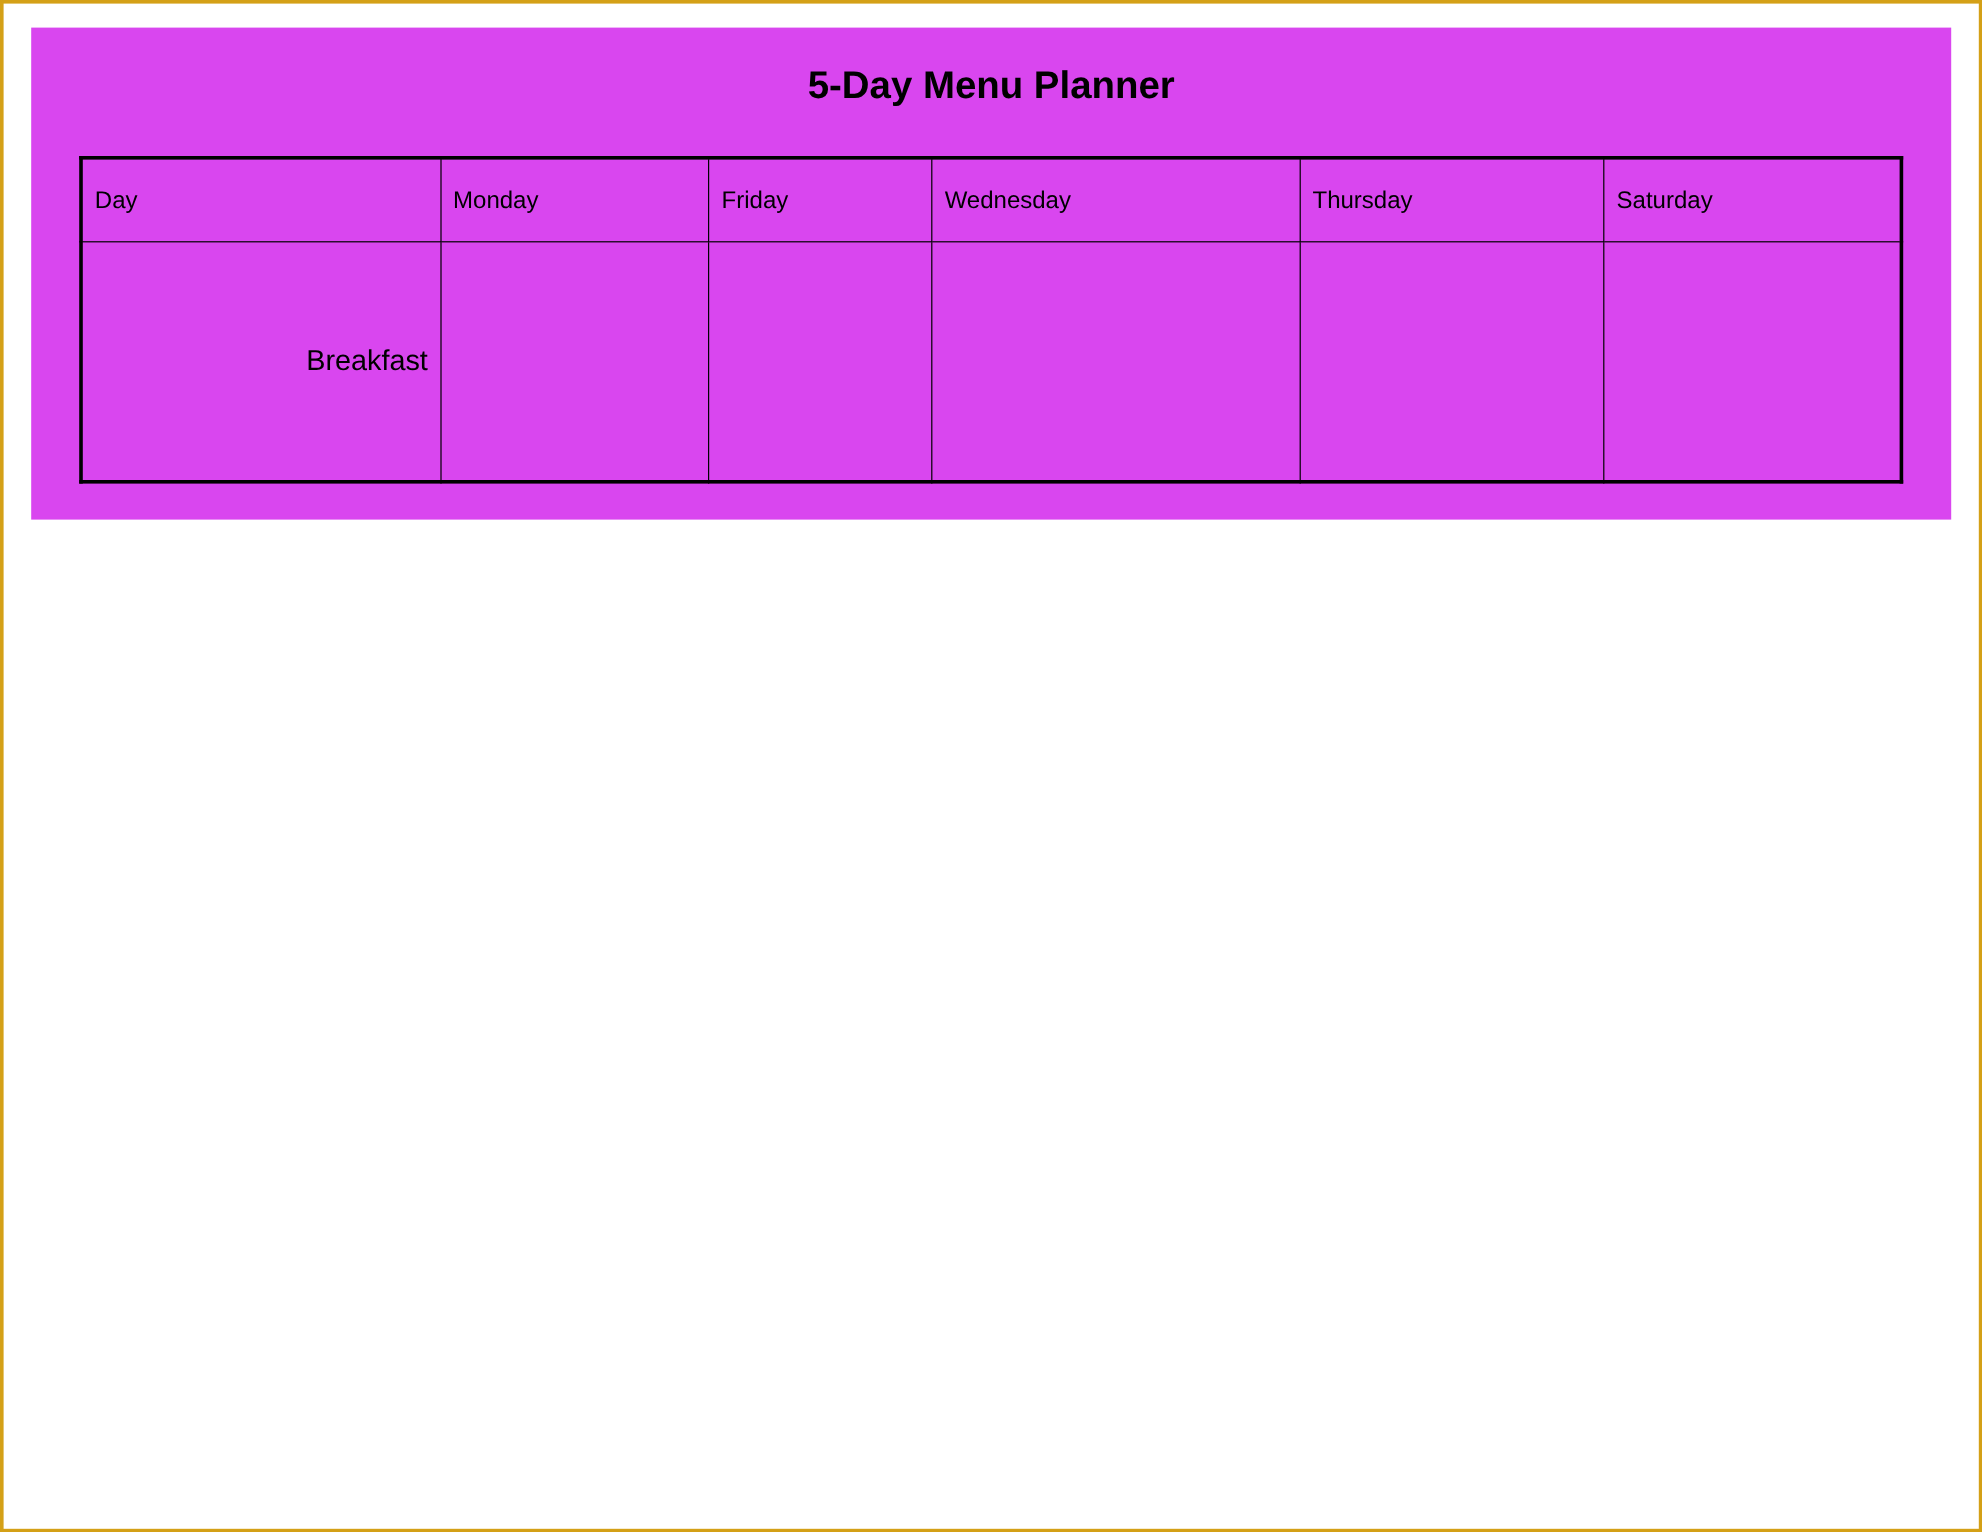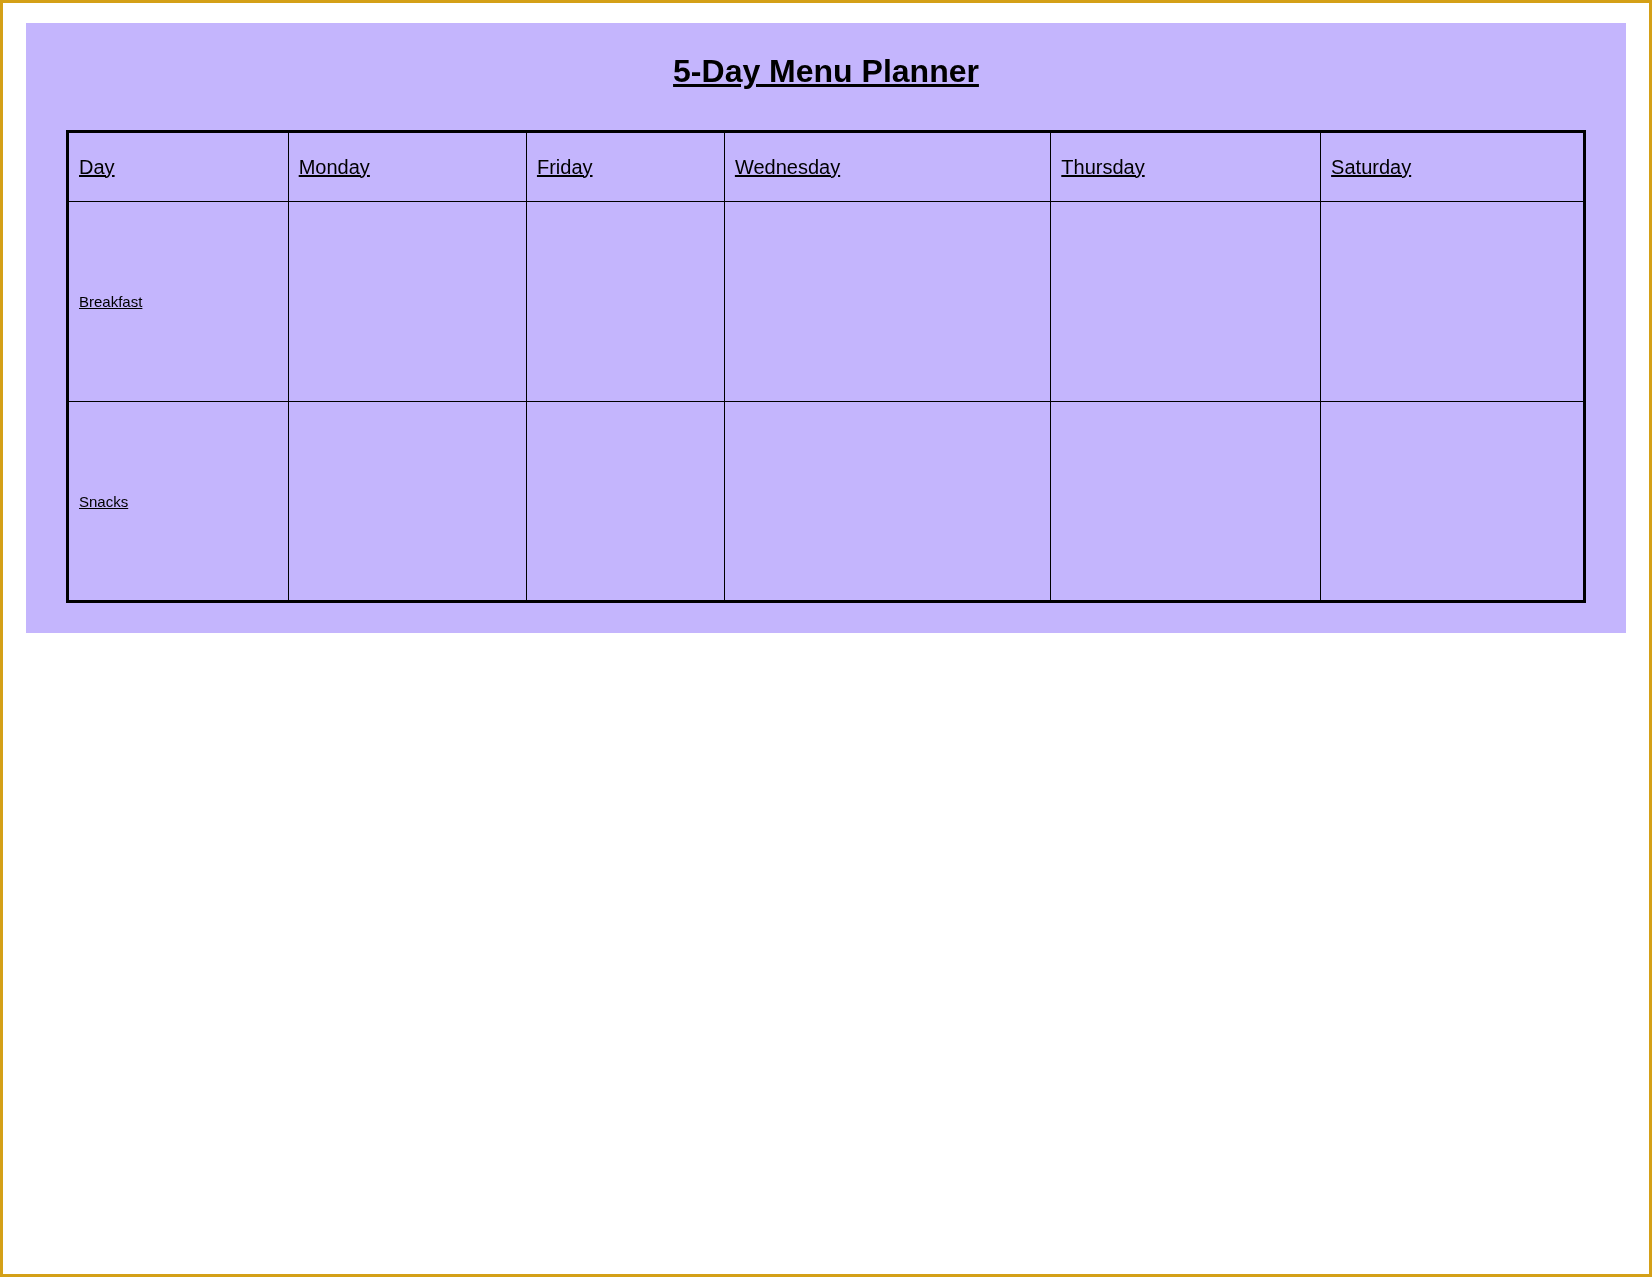--- a/index.html
+++ b/index.html
@@ -14,23 +14,22 @@
       display: flex;
       justify-content: center;
       align-items: flex-start;
       min-height: 1277px;
       padding: 20px;
       border: 3px solid #d4a017;
     }
 
     .page-container {
       width: 1600px;
-      background: #c4b5fd;
+      background: #d946ef;
       padding: 30px 40px;
-      text-decoration: underline;
     }
 
     .page-title {
       text-align: center;
       font-size: 32px;
       font-weight: bold;
       font-family: Arial, sans-serif;
       margin-bottom: 40px;
       color: #000000;
     }
@@ -57,23 +56,23 @@
       font-size: 20px;
       height: 70px;
     }
 
     .planner-table tbody tr td {
       height: 200px;
       padding: 10px;
     }
 
     .planner-table tbody tr td.meal-label {
-      font-size: 15px;
+      font-size: 24px;
       font-weight: normal;
-      text-align: left;
+      text-align: right;
       vertical-align: middle;
     }
 
     .planner-table tbody tr td.meal-content {
       
     }
   </style>
 </head>
 <body>
 
@@ -93,23 +92,15 @@
     </thead>
     <tbody>
       <tr>
         <td class="meal-label">Breakfast</td>
         <td class="meal-content"></td>
         <td class="meal-content"></td>
         <td class="meal-content"></td>
         <td class="meal-content"></td>
         <td class="meal-content"></td>
       </tr>
-      <tr>
-        <td class="meal-label">Snacks</td>
-        <td class="meal-content"></td>
-        <td class="meal-content"></td>
-        <td class="meal-content"></td>
-        <td class="meal-content"></td>
-        <td class="meal-content"></td>
-      </tr>
     </tbody>
   </table>
 </div>
 
 </body></html>

